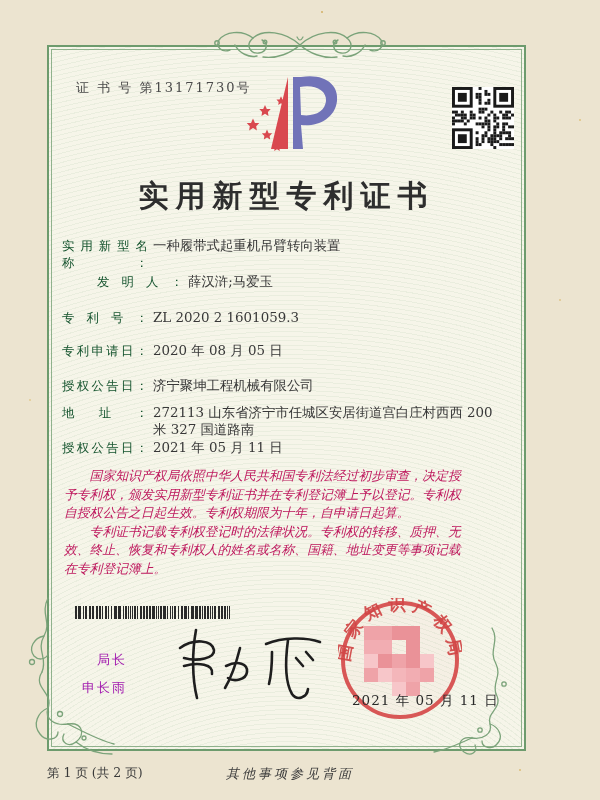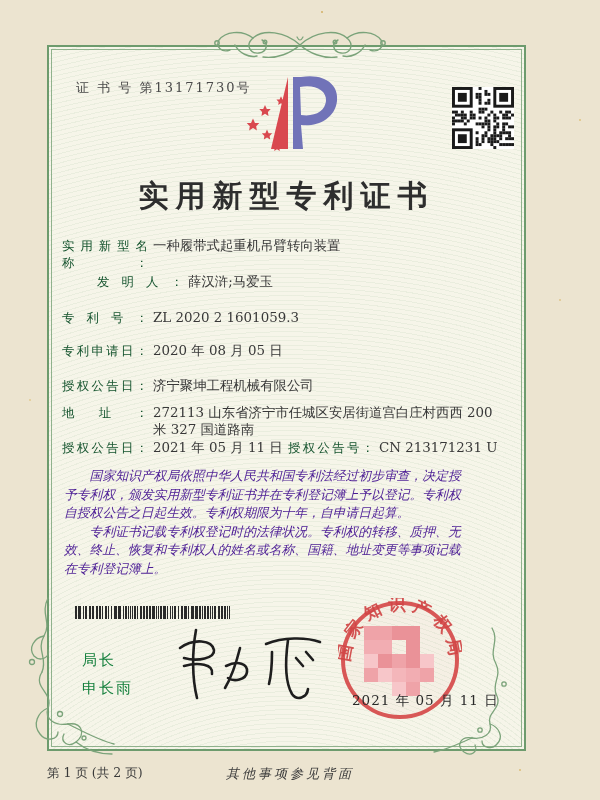--- a/index.html
+++ b/index.html
@@ -34,25 +34,25 @@
   .title{left:47px;top:168px;width:479px;text-align:center;font-size:30px;
     letter-spacing:7px;font-weight:600;color:#2e2e2e;margin-top:8px;}
   .frow{left:62px;width:440px;display:flex;align-items:flex-start;}
   .flabel{width:86px;font-size:12.4px;text-align:justify;text-align-last:justify;
     flex:none;color:#14532d;line-height:17px;}
   .fvalue{margin-left:5px;font-size:13.4px;color:#383838;line-height:17px;max-width:352px;}
   .r1{top:237px;} .r2{top:273px;margin-left:35px;} .r3{top:309px;} .r4{top:342px;}
   .r5{top:377px;} .r6{top:404px;} .r7{top:439px;}
   .grant2{position:absolute;left:226px;top:0;display:flex;}
   .paras{left:64px;top:467px;width:402px;font-size:12.8px;line-height:18.5px;
-    font-style:italic;color:#4c1d95;}
+    font-style:italic;color:#be185d;}
   .paras p{margin:0;text-indent:2em;}
   .barcode{left:75px;top:606px;width:158px;height:13px;}
   .chief{left:82px;top:646px;font-family:"DejaVu Sans","Liberation Sans",sans-serif;
-    font-size:15px;color:#15803d;line-height:28px;letter-spacing:2px;}
+    font-size:13px;color:#a21caf;line-height:28px;letter-spacing:2px;text-align:right;}
   .sig{left:168px;top:624px;width:170px;height:80px;}
   .seal{left:338px;top:598px;width:124px;height:124px;}
   .sealdate{left:352px;top:692px;font-size:13.5px;color:#2a2a2a;letter-spacing:1px;z-index:5;}
   .pageno{left:47px;top:721px;width:479px;text-align:left;font-size:12.5px;color:#3a3a3a;margin-top:44px;}
   .footnote{left:30px;top:765px;width:520px;text-align:center;font-size:13px;
     font-style:italic;letter-spacing:3px;color:#3c3c3c;}
   .orn{pointer-events:none;}
   svg{display:block;}
 </style>
 </head>
@@ -277,24 +277,20 @@
   <span class="flabel">授权公告日：</span>
   <span class="fvalue">济宁聚坤工程机械有限公司</span>
 </div>
 <div class="abs frow r6">
   <span class="flabel">地址：</span>
   <span class="fvalue">272113 山东省济宁市任城区安居街道宫白庄村西西 200 米 327 国道路南</span>
 </div>
 <div class="abs frow r7">
   <span class="flabel">授权公告日：</span>
   <span class="fvalue">2021 年 05 月 11 日</span>
-  <span class="grant2">
-    <span class="flabel">授权公告号：</span>
-    <span class="fvalue">CN 213171231 U</span>
-  </span>
 </div>
 
 <div class="abs paras">
   <p>国家知识产权局依照中华人民共和国专利法经过初步审查，决定授予专利权，颁发实用新型专利证书并在专利登记簿上予以登记。专利权自授权公告之日起生效。专利权期限为十年，自申请日起算。</p>
   <p>专利证书记载专利权登记时的法律状况。专利权的转移、质押、无效、终止、恢复和专利权人的姓名或名称、国籍、地址变更等事项记载在专利登记簿上。</p>
 </div>
 
 <svg class="abs barcode" id="barcode-svg" viewBox="0 0 158 13" preserveAspectRatio="none">
     <rect x="0" y="0" width="2" height="13" fill="#2a2a2a"></rect>
     <rect x="3" y="0" width="3" height="13" fill="#2a2a2a"></rect>

